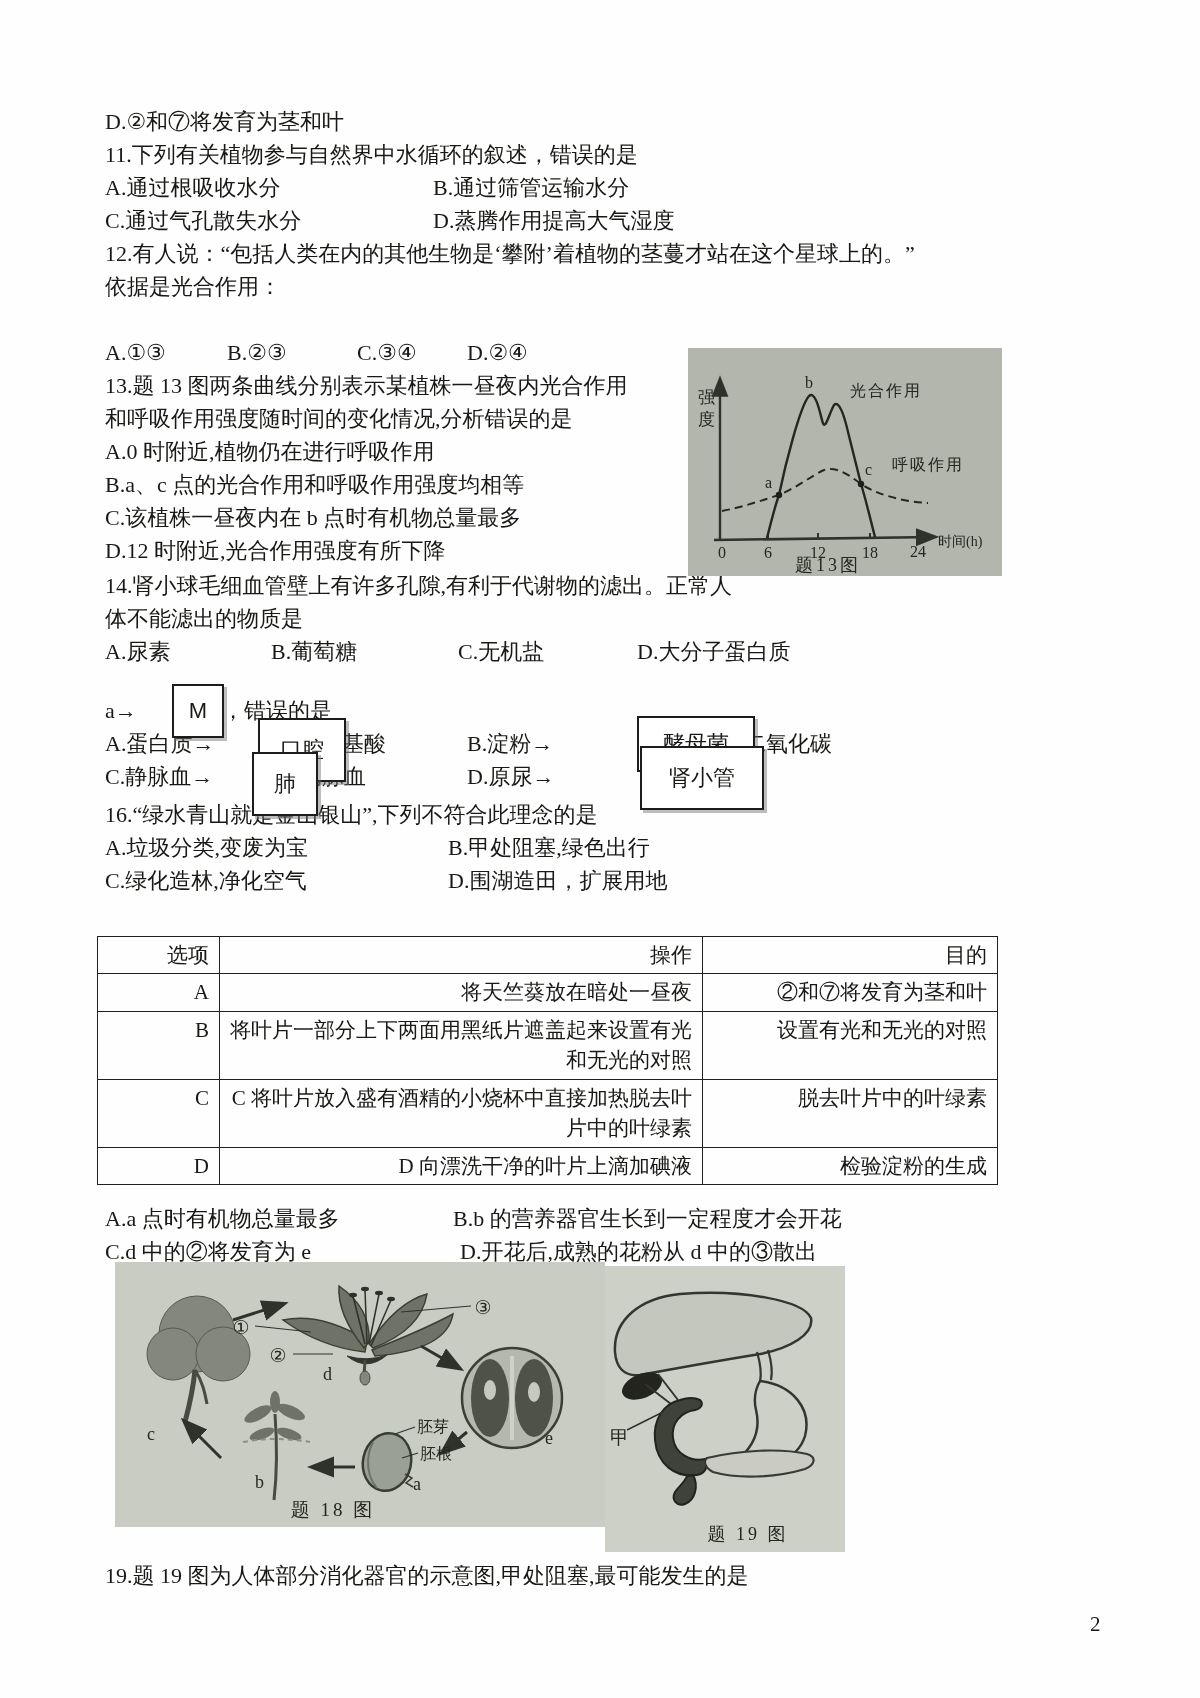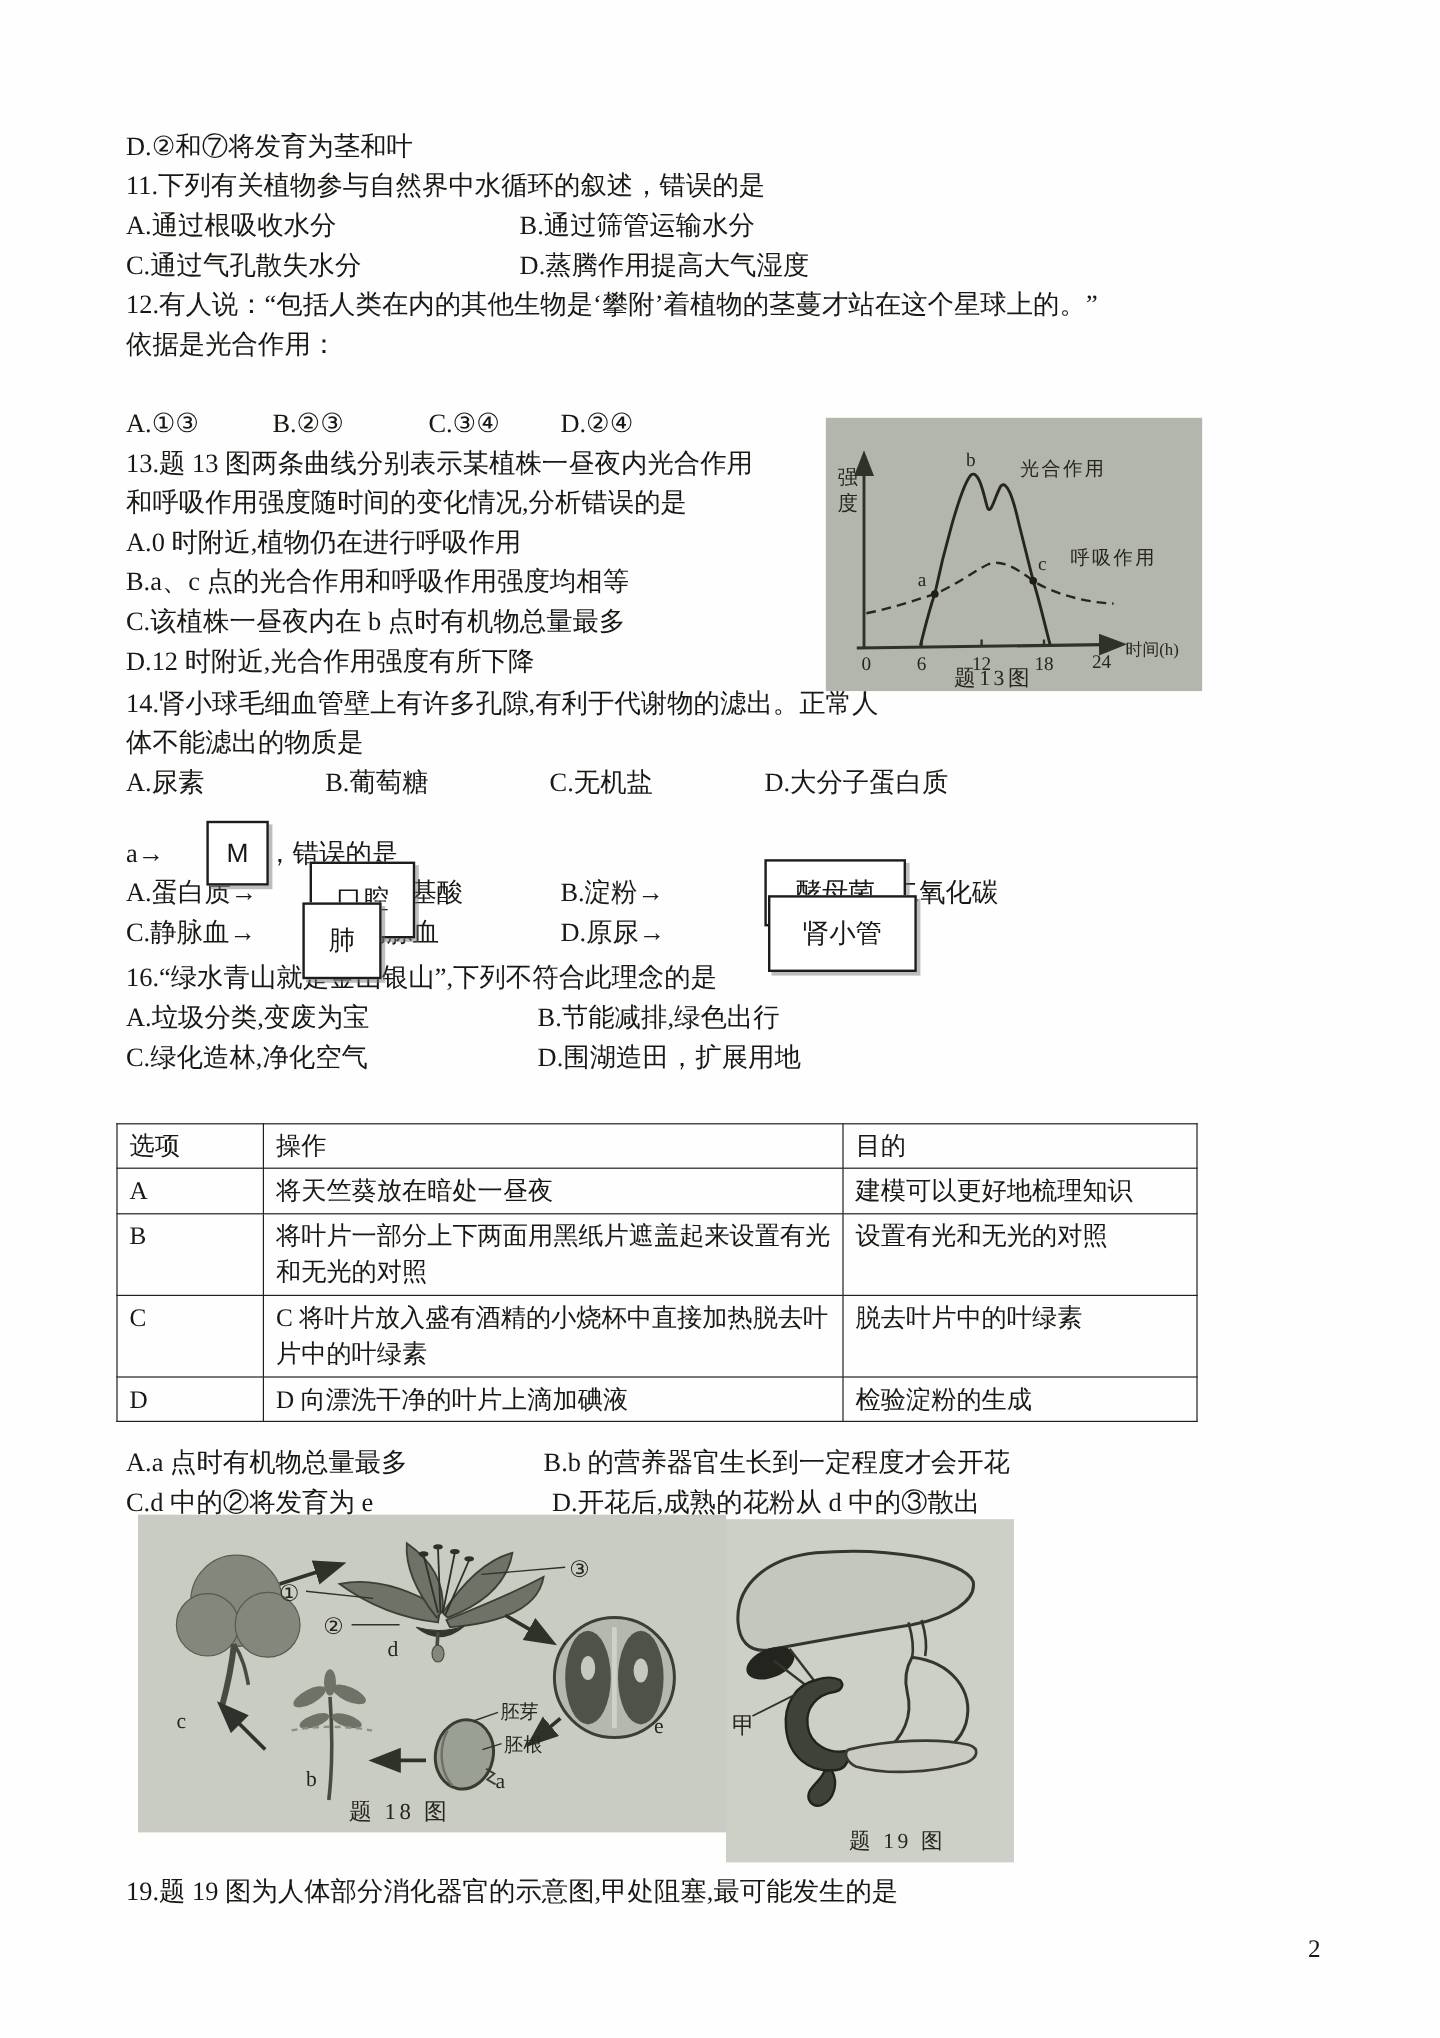--- a/index.html
+++ b/index.html
@@ -1,17 +1,17 @@
 <!DOCTYPE html>
 <html><head>
 <meta charset="utf-8">
 <style>
   html,body{margin:0;padding:0;background:#ffffff;}
   .page{position:relative;width:1200px;height:1698px;background:#fefefe;overflow:hidden;
-        font-family:"Liberation Serif",serif;color:#181815;}
+        font-family:"Liberation Serif",serif;color:#181815;text-align:right;}
   .ln{position:absolute;font-size:22px;line-height:1.25;white-space:pre;}
   .fig{position:absolute;}
   .fbox{position:absolute;background:#ffffff;border:2px solid #1c1c1c;
         box-shadow:3px 3px 0 rgba(110,110,110,.45);
         display:flex;align-items:center;justify-content:center;
         font-size:22px;}
   table.q17{position:absolute;left:97px;top:936px;width:900px;border-collapse:collapse;
         font-size:21px;table-layout:fixed;}
   table.q17 td{border:1.6px solid #20201d;padding:3px 10px;vertical-align:top;line-height:1.45;}
   .pagenum{position:absolute;font-size:21px;}
@@ -63,41 +63,41 @@
   <span class="ln" style="left:467px;top:763px">D.原尿→</span>
 
   <div class="fbox" style="left:172px;top:684px;width:48px;height:50px;z-index:6;font-family:'Liberation Sans',sans-serif">M</div>
   <div class="fbox" style="left:258px;top:718px;width:84px;height:60px;z-index:4">口腔</div>
   <div class="fbox" style="left:252px;top:752px;width:62px;height:60px;z-index:5">肺</div>
   <div class="fbox" style="left:637px;top:716px;width:114px;height:52px;z-index:4">酵母菌</div>
   <div class="fbox" style="left:640px;top:746px;width:120px;height:60px;z-index:5">肾小管</div>
 
   <span class="ln" style="left:105px;top:801px">16.“绿水青山就是金山银山”,下列不符合此理念的是</span>
   <span class="ln" style="left:105px;top:834px">A.垃圾分类,变废为宝</span>
-  <span class="ln" style="left:448px;top:834px">B.节能减排,绿色出行</span>
+  <span class="ln" style="left:448px;top:834px">B.甲处阻塞,绿色出行</span>
   <span class="ln" style="left:105px;top:867px">C.绿化造林,净化空气</span>
   <span class="ln" style="left:448px;top:867px">D.围湖造田，扩展用地</span>
 
 
   <table class="q17">
     <colgroup>
         <col style="width:122px">
         <col style="width:483px">
         <col style="width:295px">
       </colgroup>
     <tbody>
         <tr style="height:30px">
       <td>选项</td>
       <td>操作</td>
       <td>目的</td>
     </tr>
     <tr style="height:34px">
       <td>A</td>
       <td>将天竺葵放在暗处一昼夜</td>
-      <td>建模可以更好地梳理知识</td>
+      <td>②和⑦将发育为茎和叶</td>
     </tr>
     <tr style="height:66px">
       <td>B</td>
       <td>将叶片一部分上下两面用黑纸片遮盖起来设置有光和无光的对照</td>
       <td>设置有光和无光的对照</td>
     </tr>
     <tr style="height:66px">
       <td>C</td>
       <td>C 将叶片放入盛有酒精的小烧杯中直接加热脱去叶片中的叶绿素</td>
       <td>脱去叶片中的叶绿素</td>

